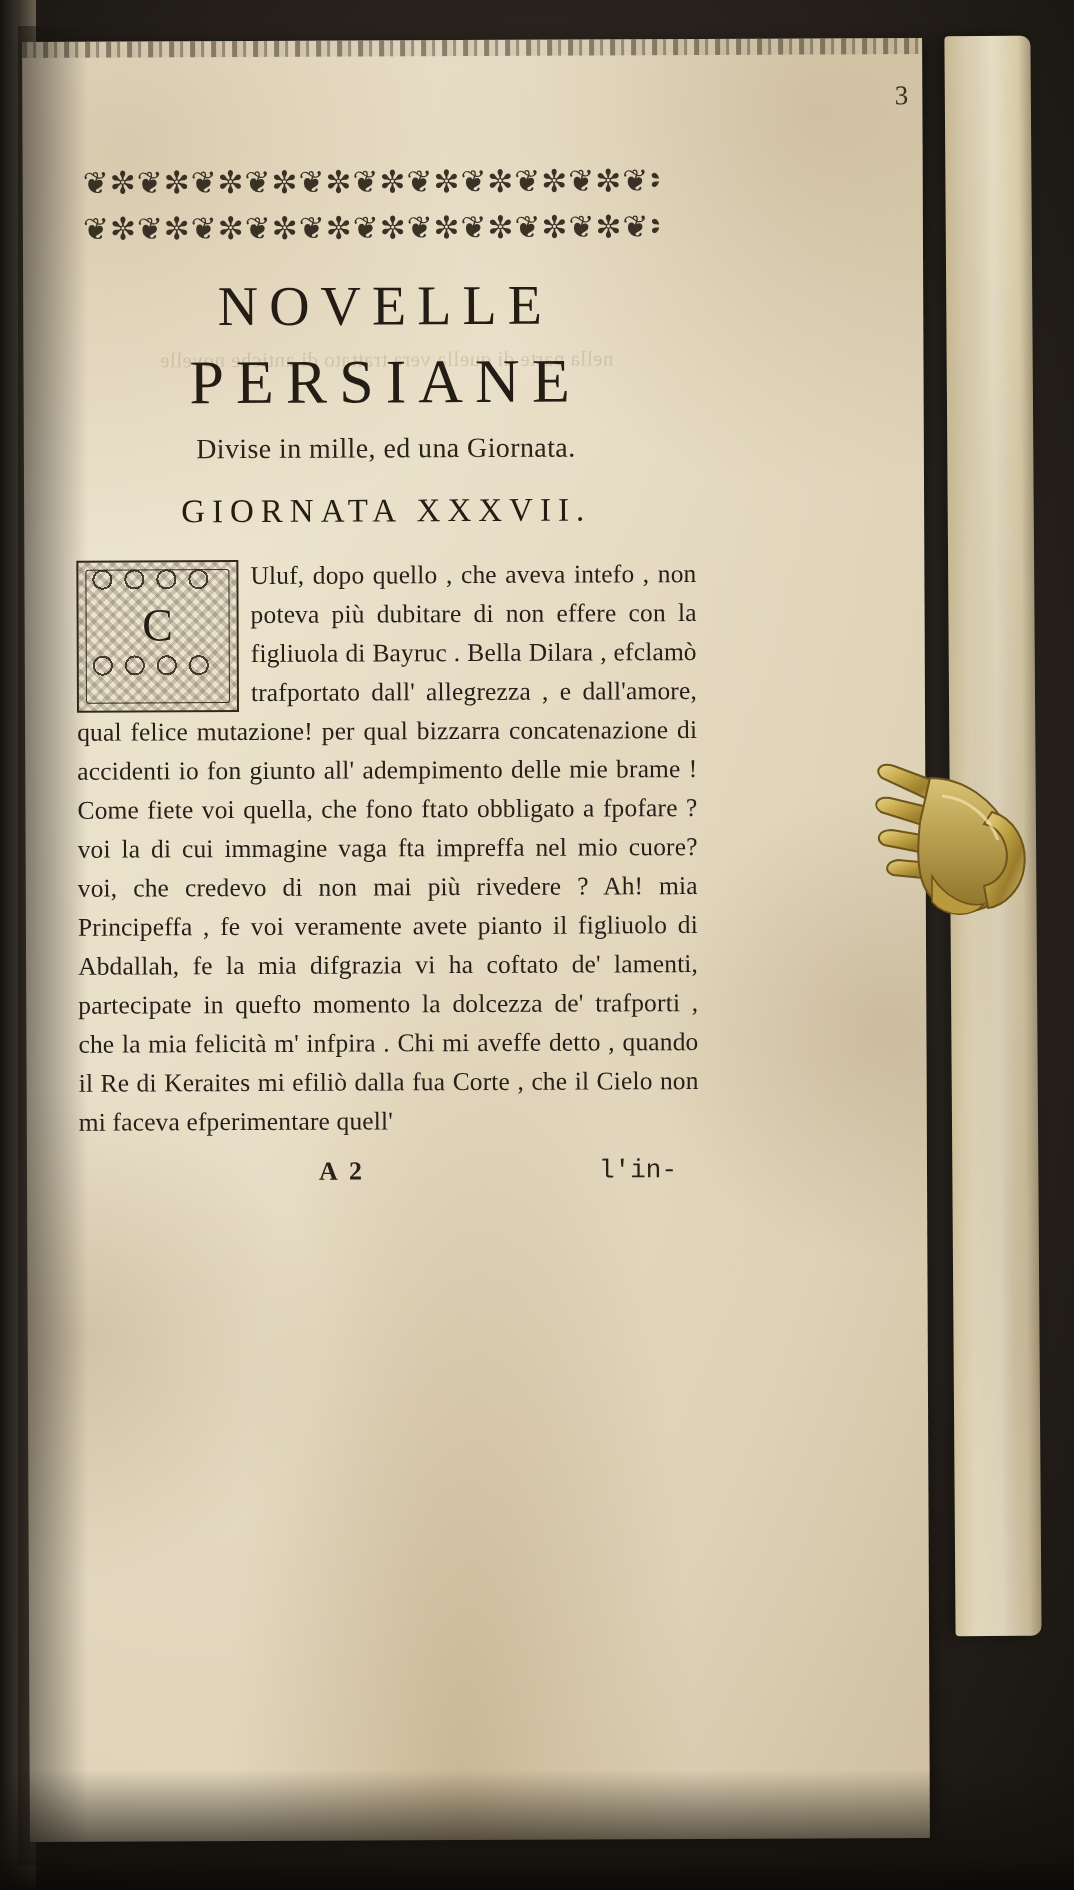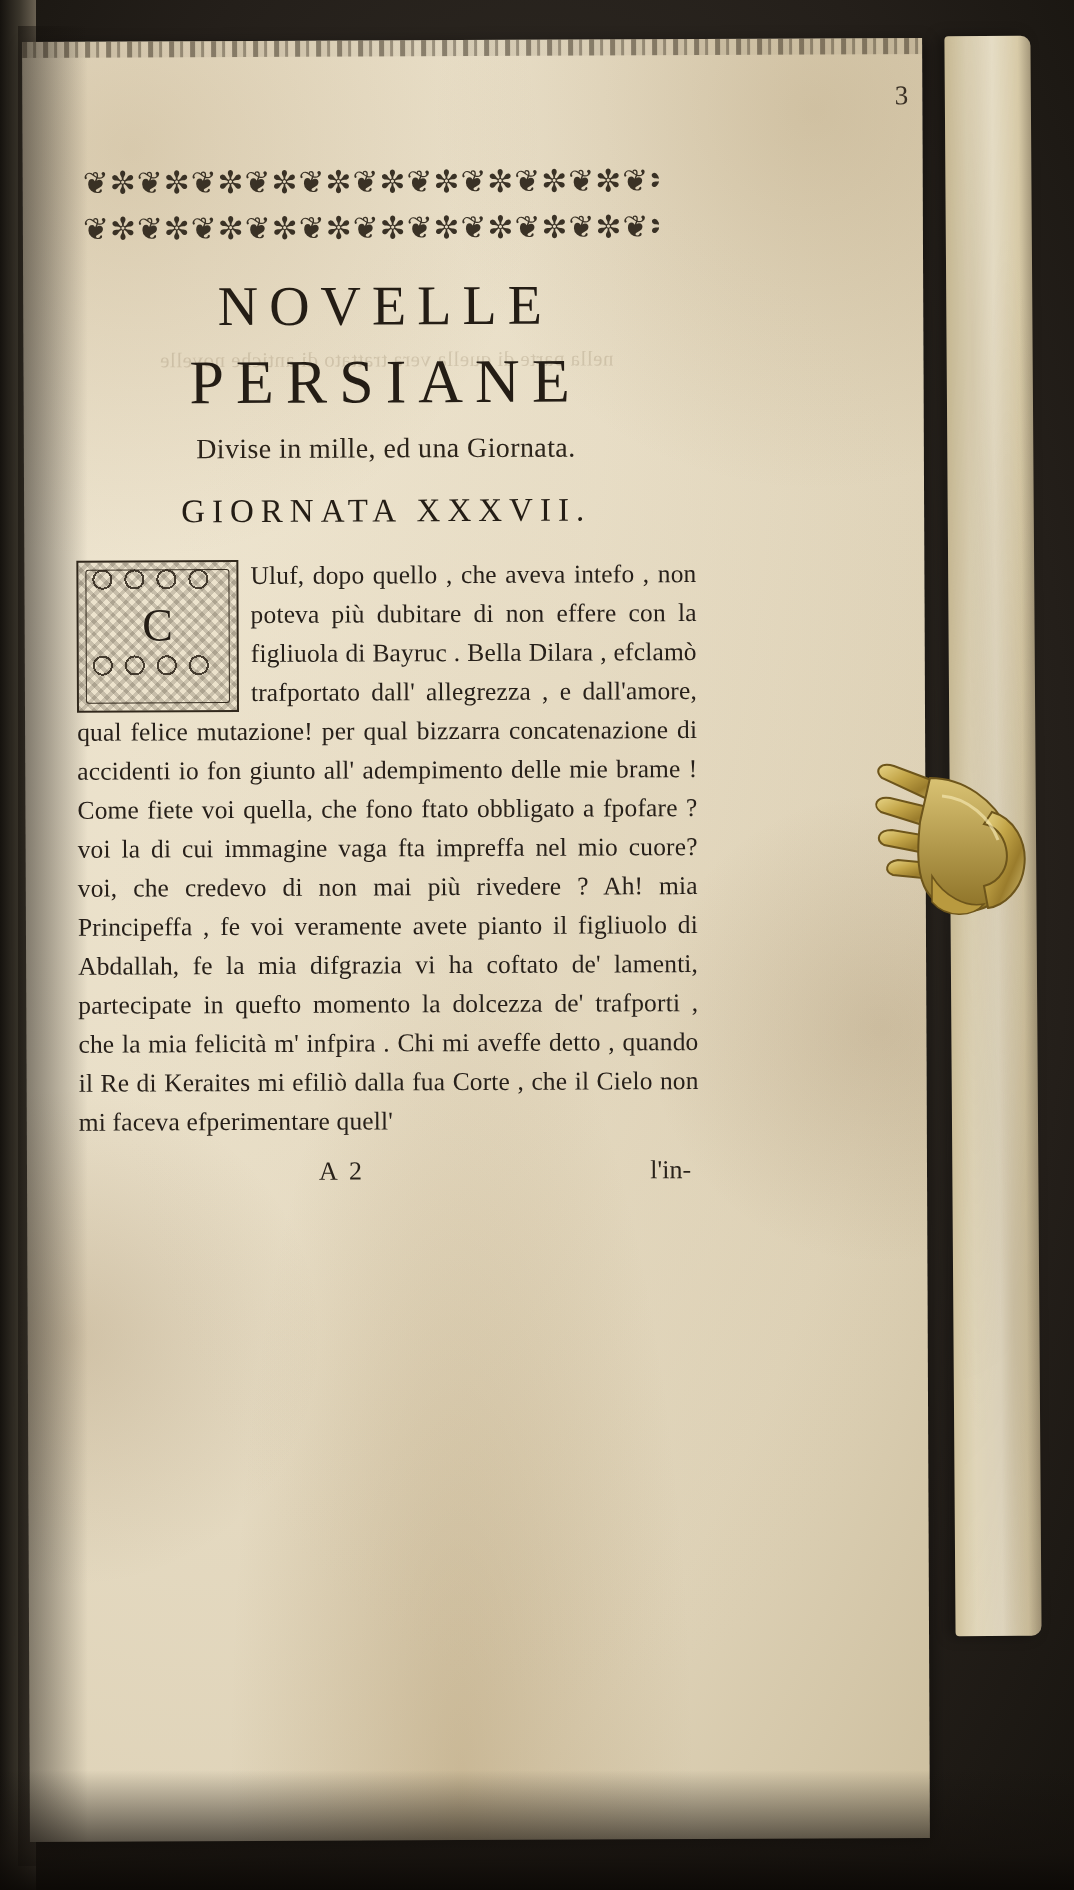--- a/index.html
+++ b/index.html
@@ -253,24 +253,26 @@
   .signature {
     margin-top: 16px;
     position: relative;
     height: 36px;
     font-size: 26px;
   }
   .sig-left {
     position: absolute;
     left: 240px;
     letter-spacing: 3px;
+    font-weight: bold;
   }
   .sig-right {
     position: absolute;
-    right: 8px;
+    right: 22px;
+    font-family: Liberation Mono, monospace;
   }
 
   
   .clasp {
     position: absolute;
     right: -4px;
     top: 700px;
     width: 190px;
     height: 230px;
     pointer-events: none;

